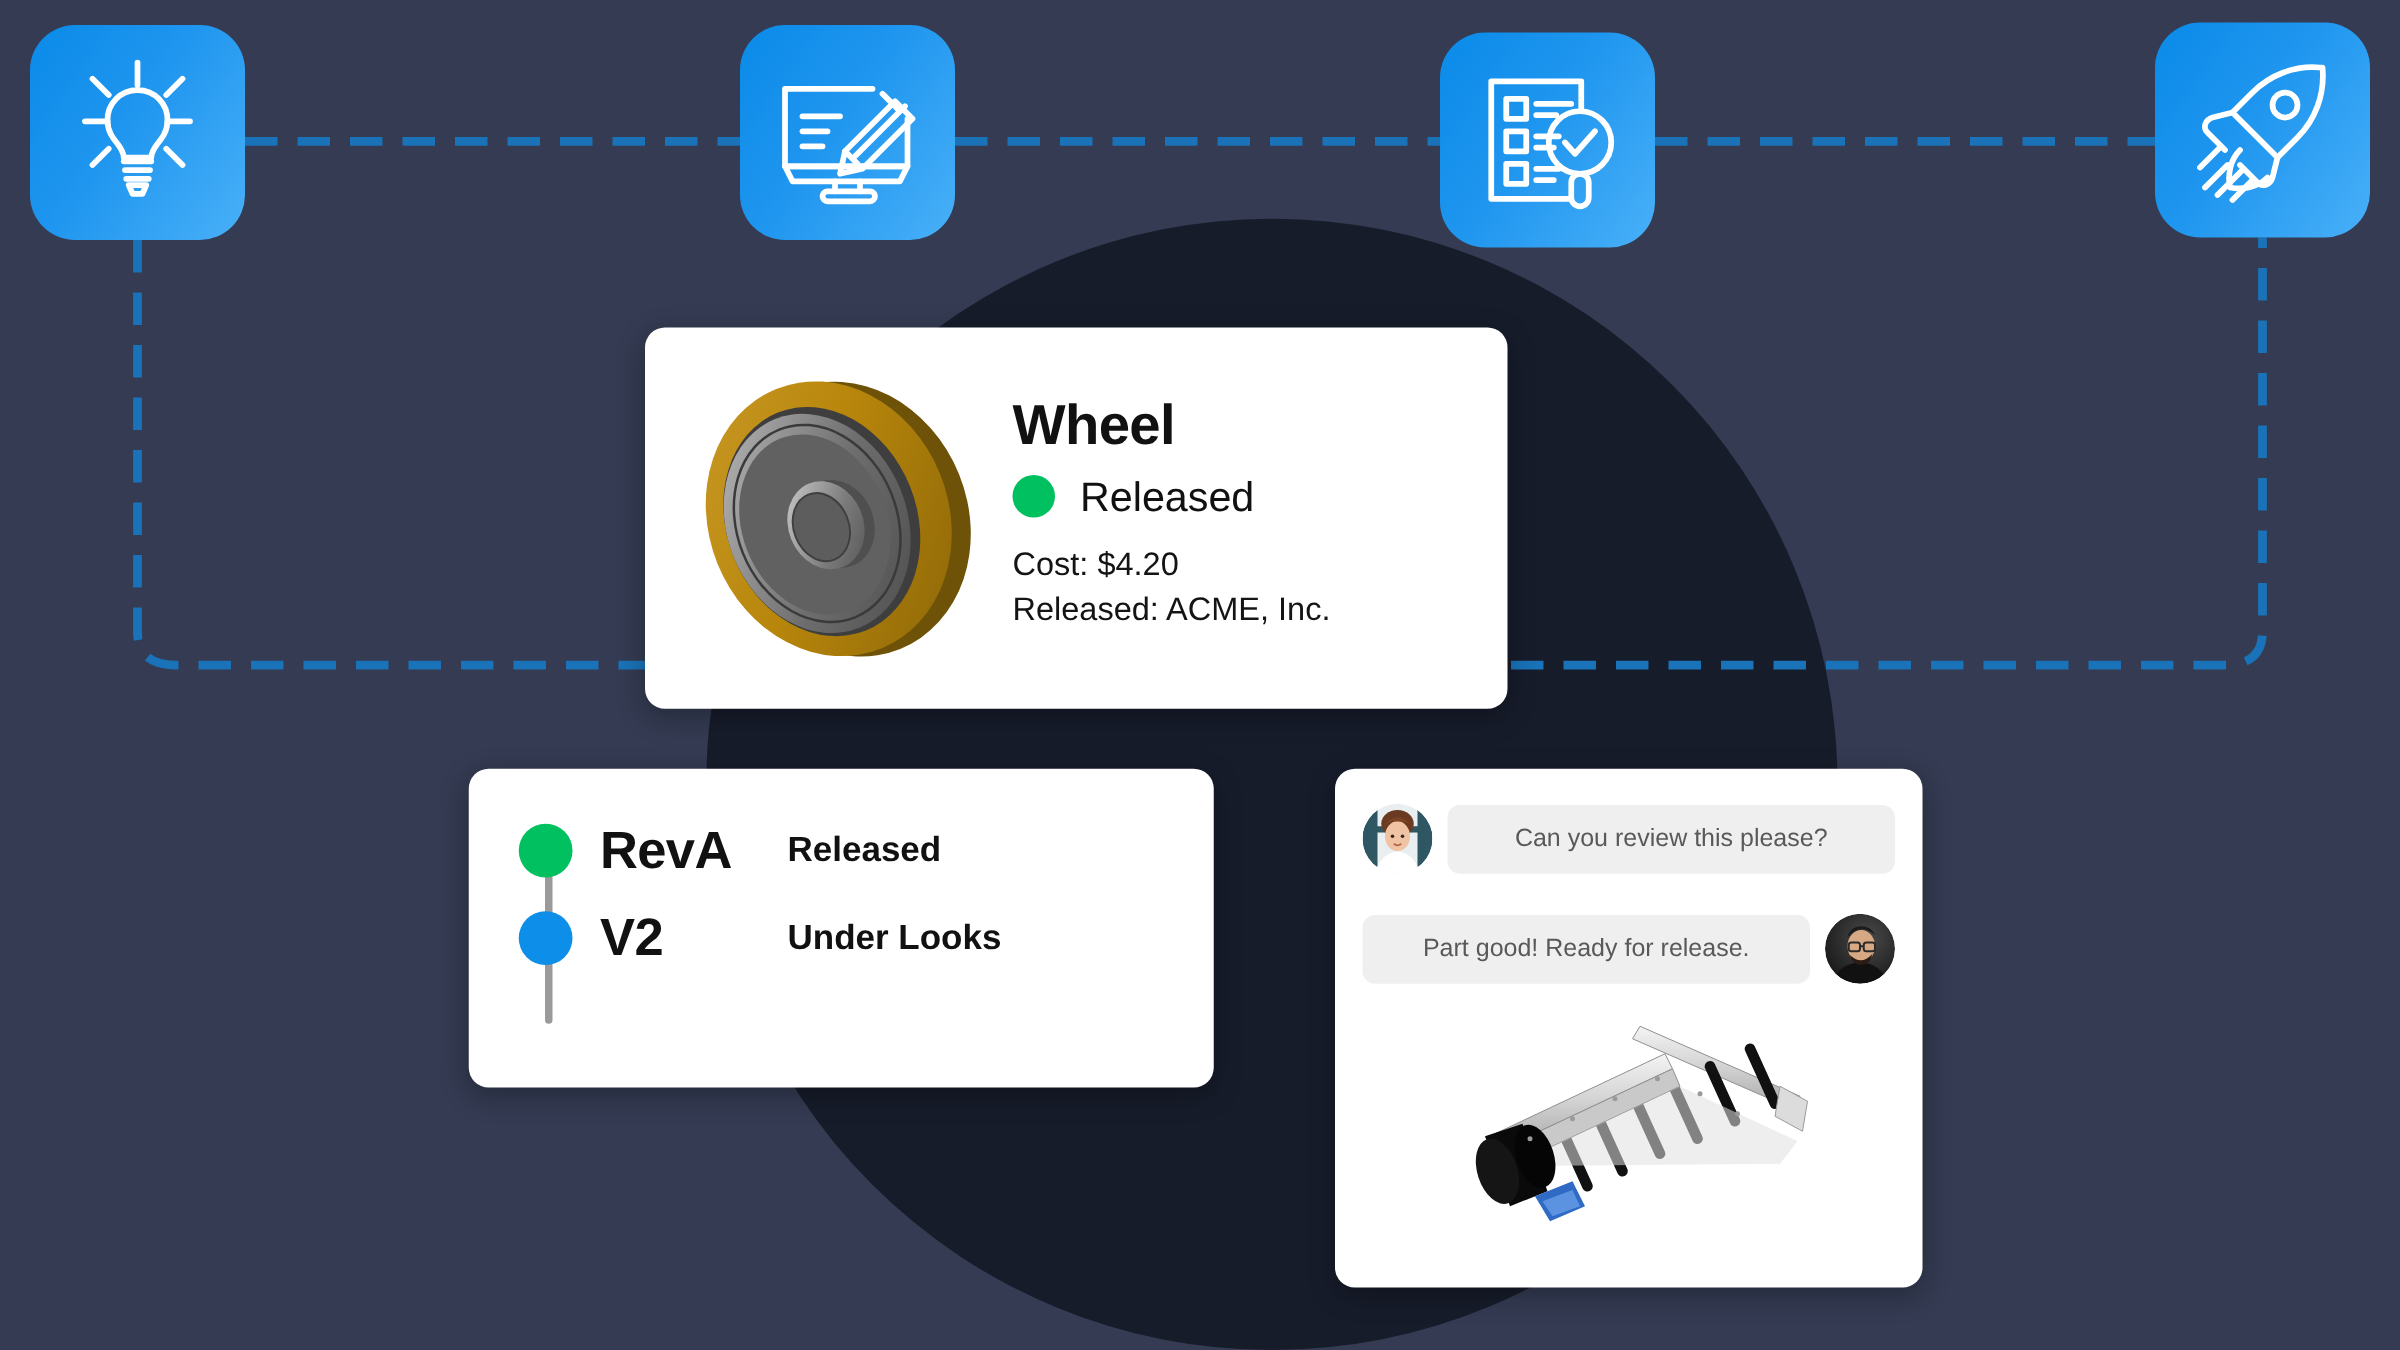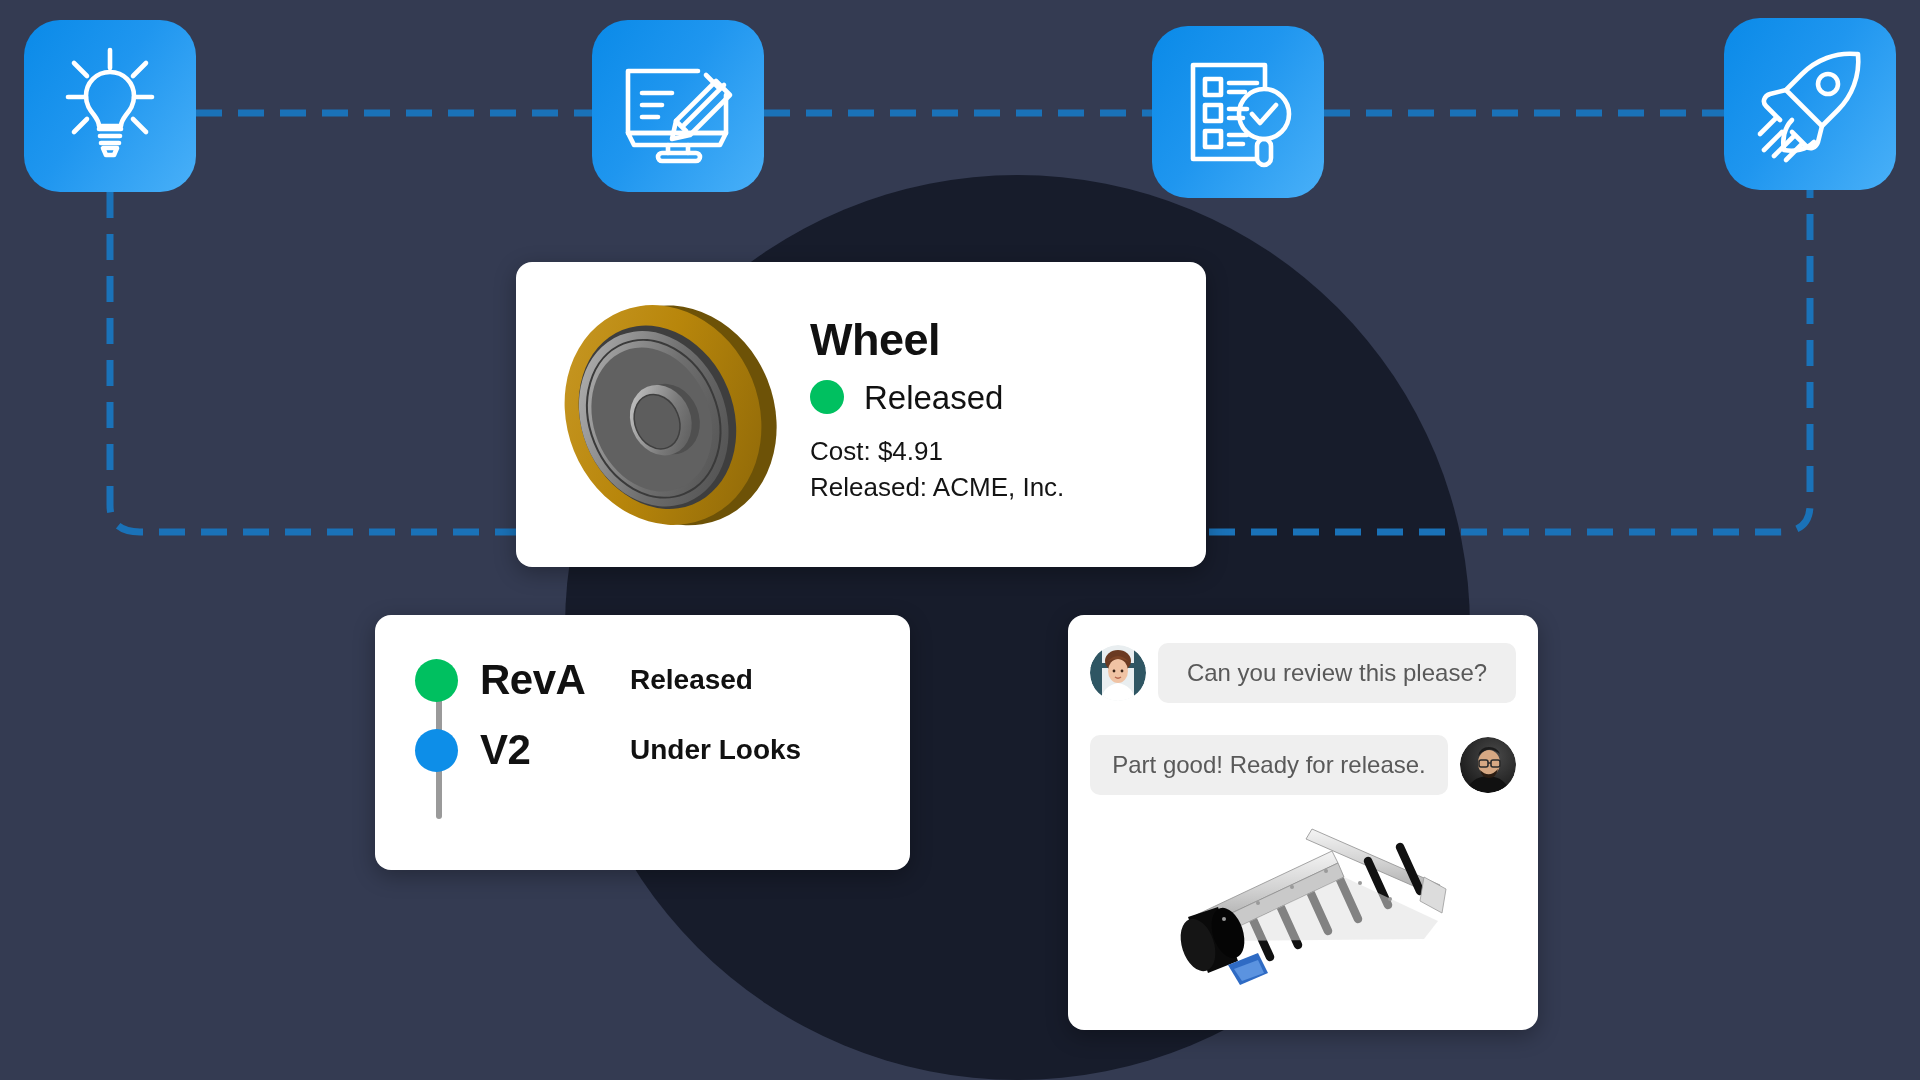--- a/index.html
+++ b/index.html
@@ -117,21 +117,21 @@
     font-size: 26px;
     color: #141414;
     line-height: 1.38;
   }
   .part-meta div { white-space: nowrap; }
 
   
   #revision-card {
     left: 375px;
     top: 615px;
-    width: 535px;
+    width: 596px;
     height: 235px;
     padding: 20px 0 0 0;
   }
   .rev-list {
     position: relative;
     padding: 10px 0 0 32px;
   }
   .rev-spine {
     position: absolute;
     left: 61px;
@@ -185,21 +185,21 @@
     align-items: center;
     gap: 12px;
     padding: 0 22px;
   }
   .chat-row.incoming { margin-top: 28px; }
   .chat-row.outgoing { margin-top: 32px; justify-content: flex-end; }
   .bubble {
     background: #efefef;
     border-radius: 10px;
     padding: 16px 18px;
-    font-size: 24px;
+    font-size: 20px;
     color: #595959;
     text-align: center;
     flex: 1 1 auto;
   }
   .avatar {
     width: 56px;
     height: 56px;
     border-radius: 50%;
     flex: 0 0 auto;
     overflow: hidden;
@@ -335,21 +335,21 @@
         </g>
       </svg>
     </div>
     <div class="part-info">
       <div class="part-title">Wheel</div>
       <div class="part-status-row">
         <span class="status-dot" style="background:#00c060"></span>
         <span class="part-status-text">Released</span>
       </div>
       <div class="part-meta">
-        <div>Cost: $4.91</div>
+        <div>Cost: $4.20</div>
         <div>Released: ACME, Inc.</div>
       </div>
     </div>
   </div>
 
   <div class="card" id="revision-card">
     <div class="rev-list">
       <div class="rev-spine"></div>
 
       <div class="rev-row">

